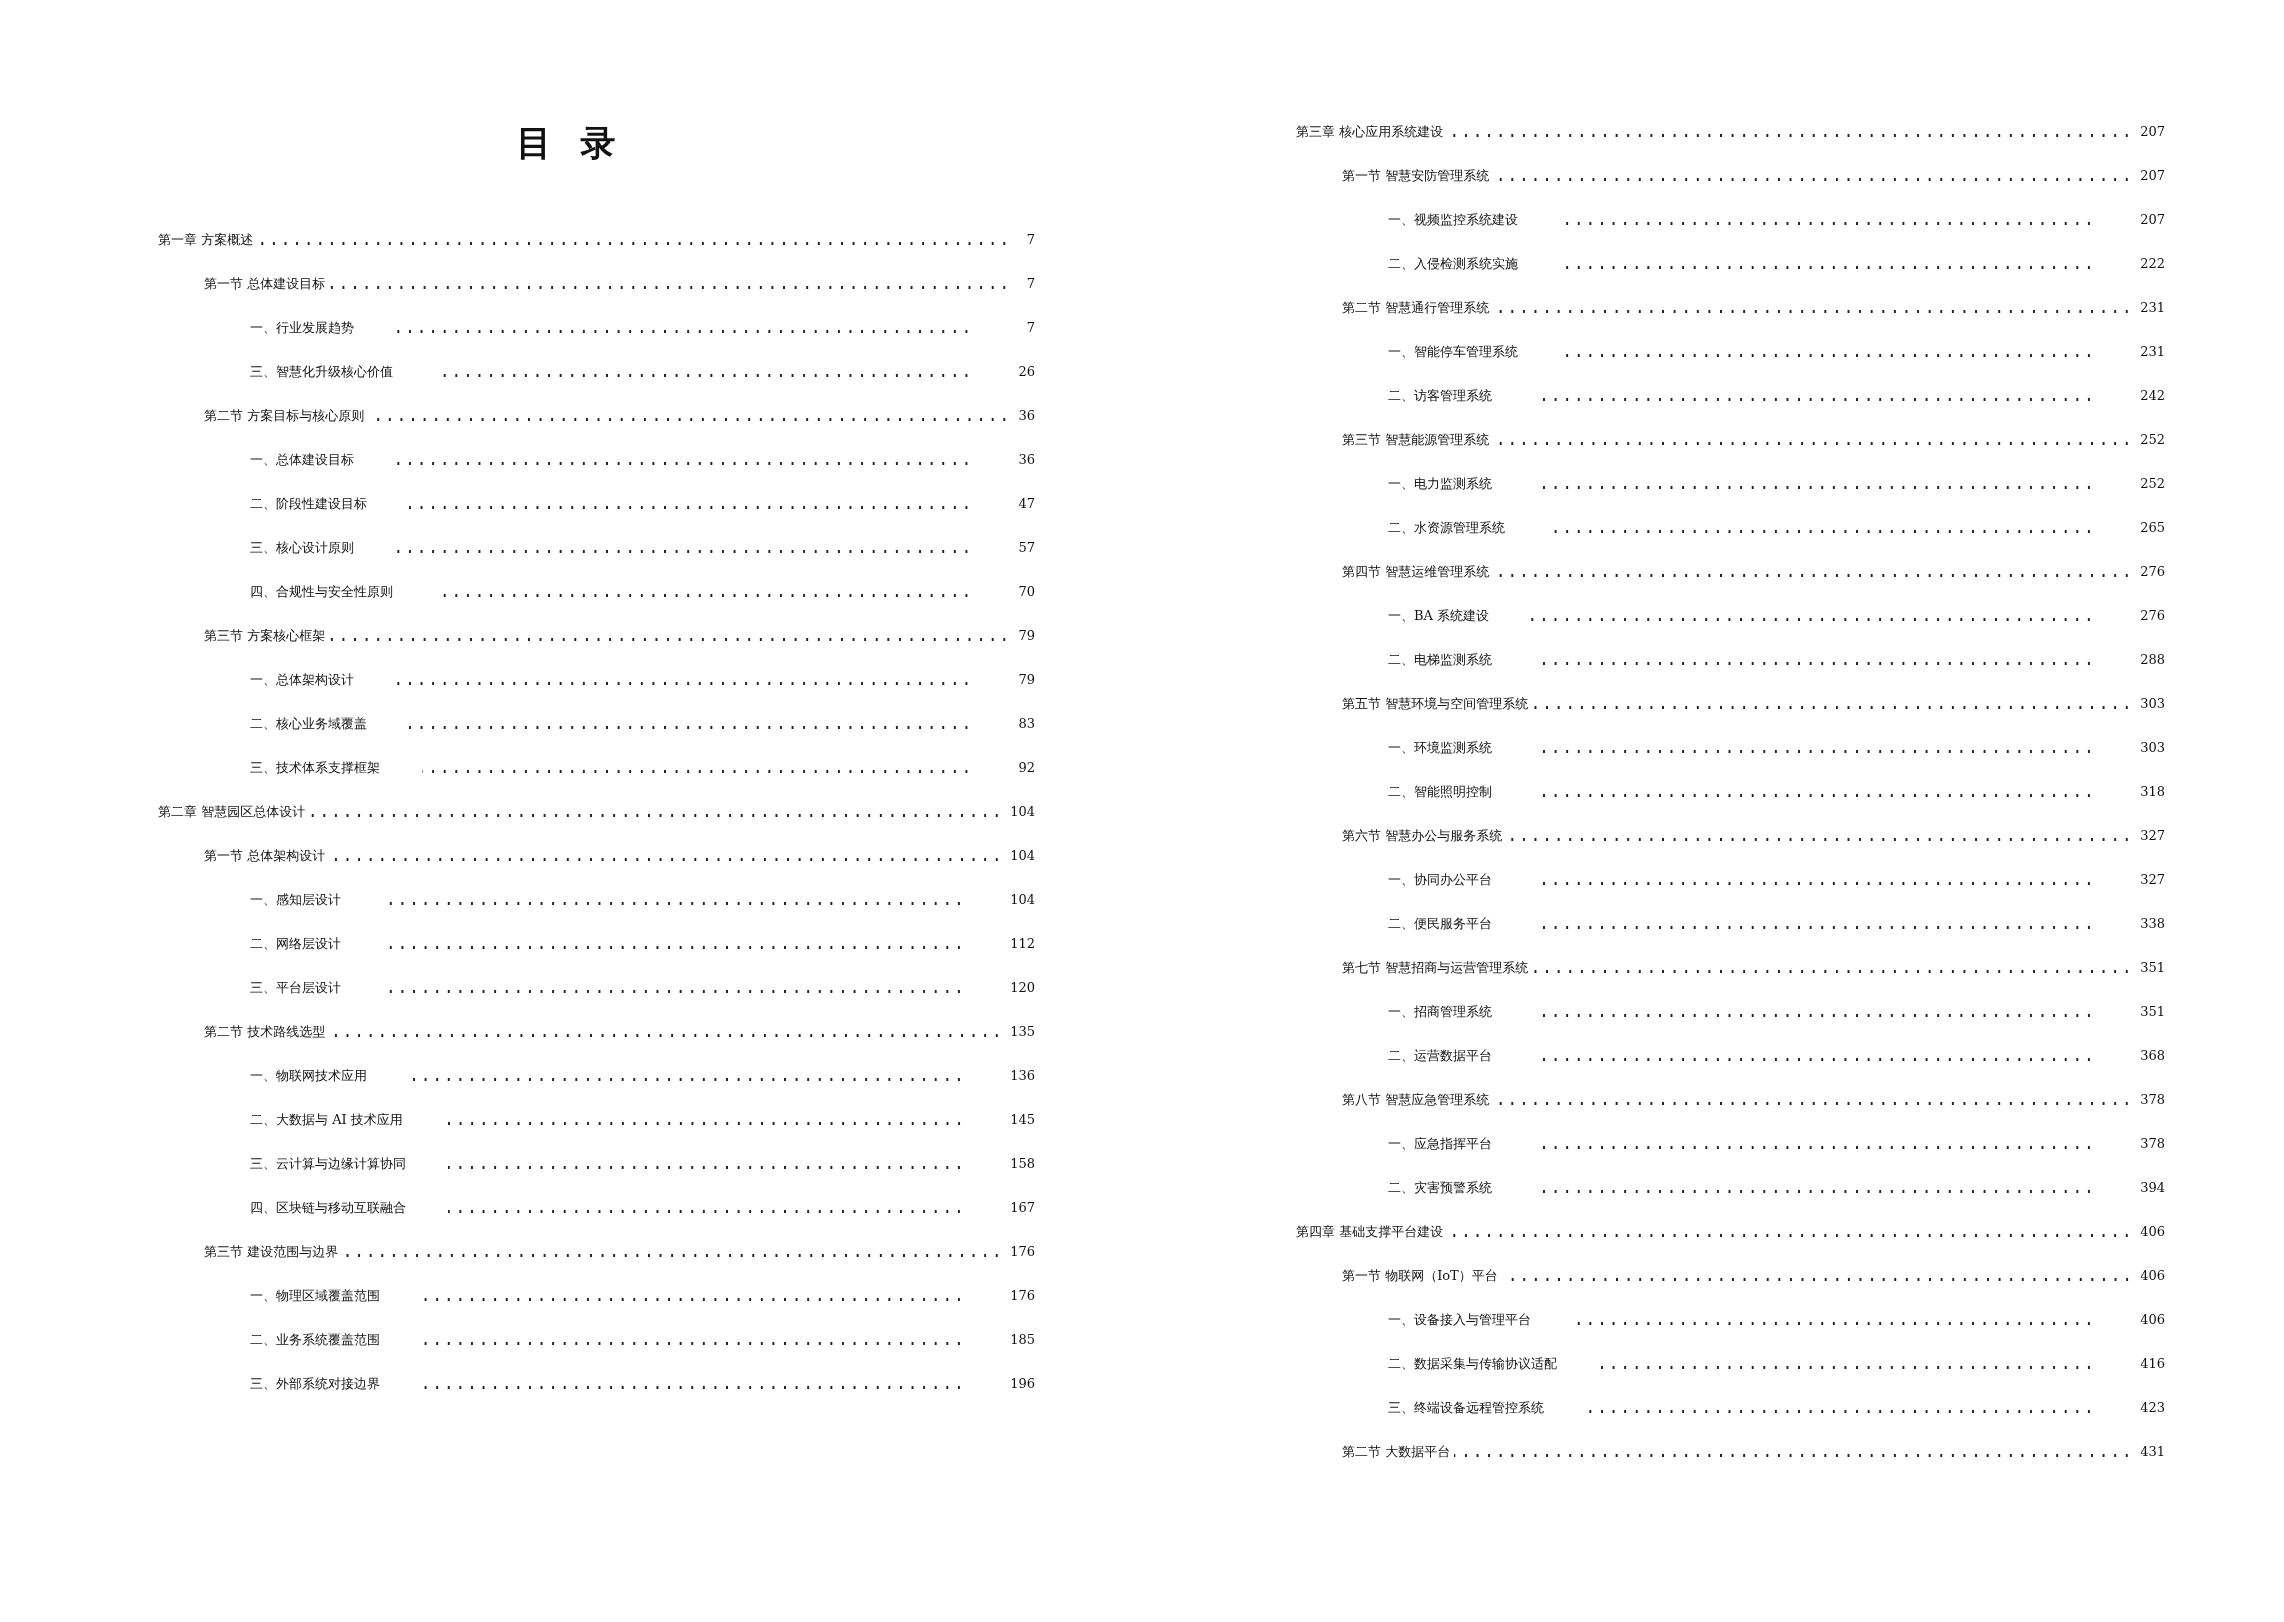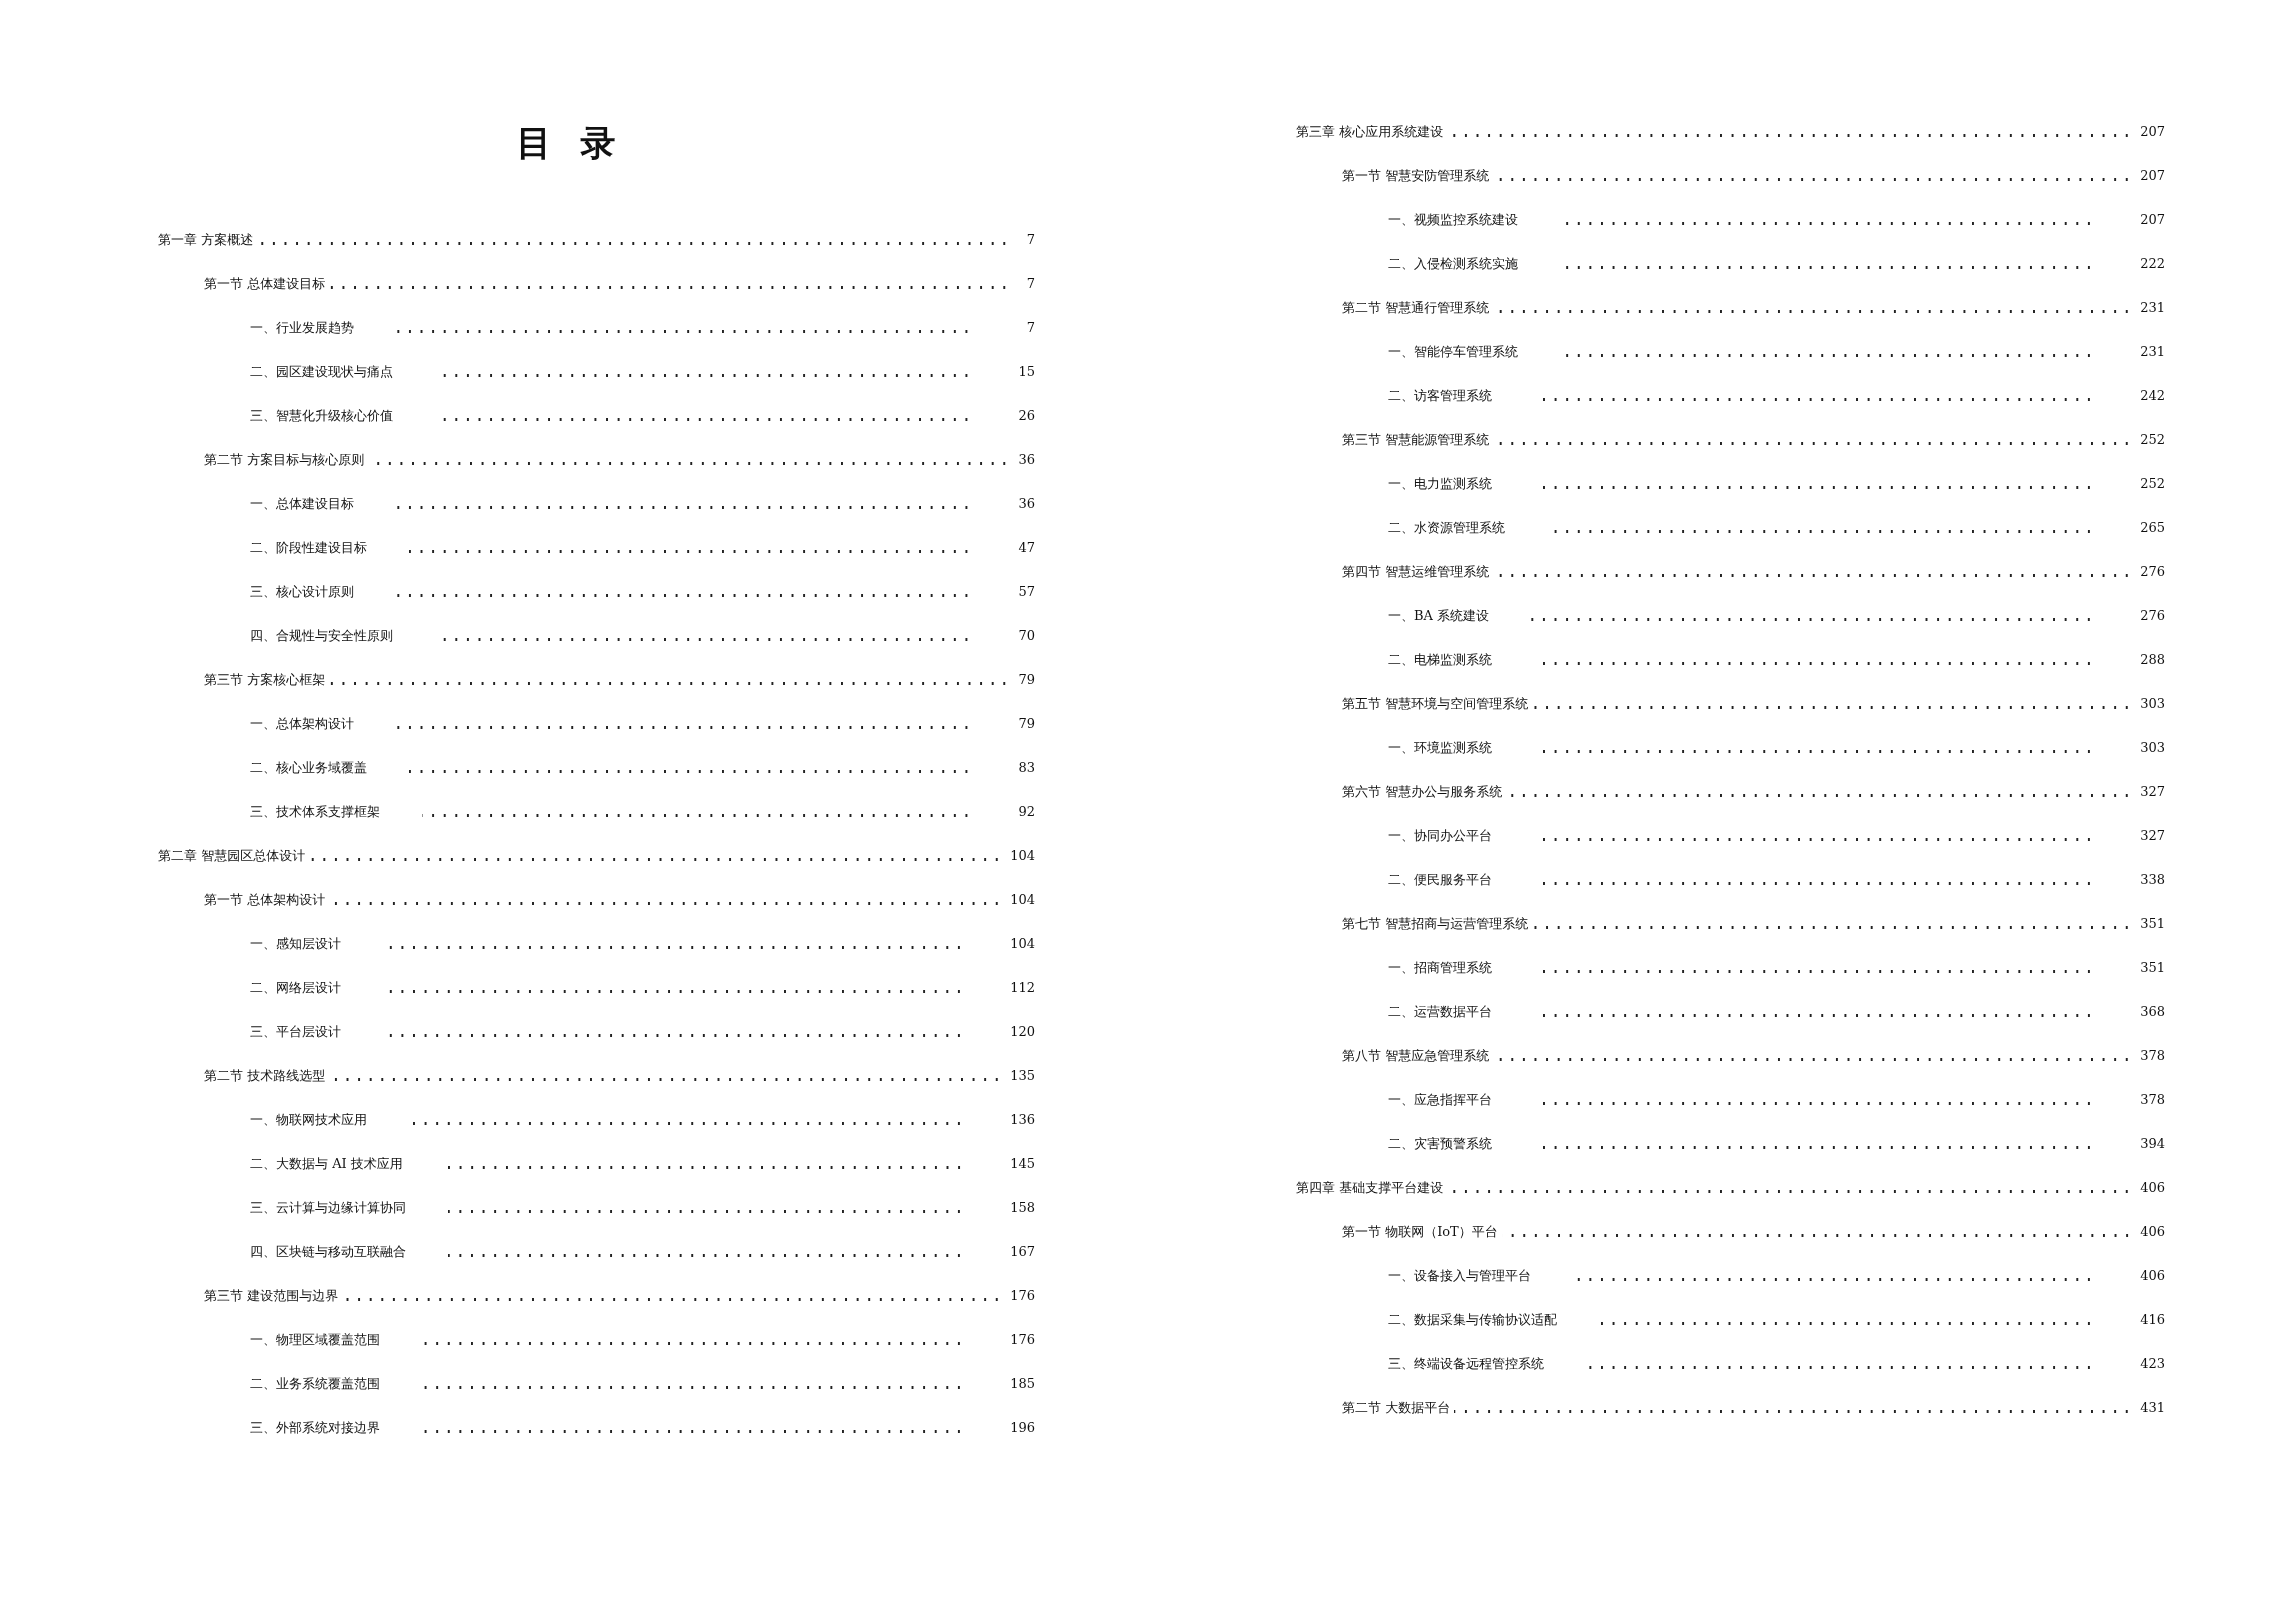--- a/index.html
+++ b/index.html
@@ -96,25 +96,20 @@
         <span class="toc-label">第一节  总体建设目标</span>
         <span class="toc-leader"></span>
         <span class="toc-page">7</span>
       </li>
       <li class="toc-row level-3">
         <span class="toc-label">一、行业发展趋势</span>
         <span class="toc-leader"></span>
         <span class="toc-page">7</span>
       </li>
       <li class="toc-row level-3">
-        <span class="toc-label">二、园区建设现状与痛点</span>
-        <span class="toc-leader"></span>
-        <span class="toc-page">15</span>
-      </li>
-      <li class="toc-row level-3">
         <span class="toc-label">三、智慧化升级核心价值</span>
         <span class="toc-leader"></span>
         <span class="toc-page">26</span>
       </li>
       <li class="toc-row level-2">
         <span class="toc-label">第二节  方案目标与核心原则</span>
         <span class="toc-leader"></span>
         <span class="toc-page">36</span>
       </li>
       <li class="toc-row level-3">
@@ -300,20 +295,25 @@
       <li class="toc-row level-2">
         <span class="toc-label">第五节  智慧环境与空间管理系统</span>
         <span class="toc-leader"></span>
         <span class="toc-page">303</span>
       </li>
       <li class="toc-row level-3">
         <span class="toc-label">一、环境监测系统</span>
         <span class="toc-leader"></span>
         <span class="toc-page">303</span>
       </li>
+      <li class="toc-row level-3">
+        <span class="toc-label">二、智能照明控制</span>
+        <span class="toc-leader"></span>
+        <span class="toc-page">318</span>
+      </li>
       <li class="toc-row level-2">
         <span class="toc-label">第六节  智慧办公与服务系统</span>
         <span class="toc-leader"></span>
         <span class="toc-page">327</span>
       </li>
       <li class="toc-row level-3">
         <span class="toc-label">一、协同办公平台</span>
         <span class="toc-leader"></span>
         <span class="toc-page">327</span>
       </li>

